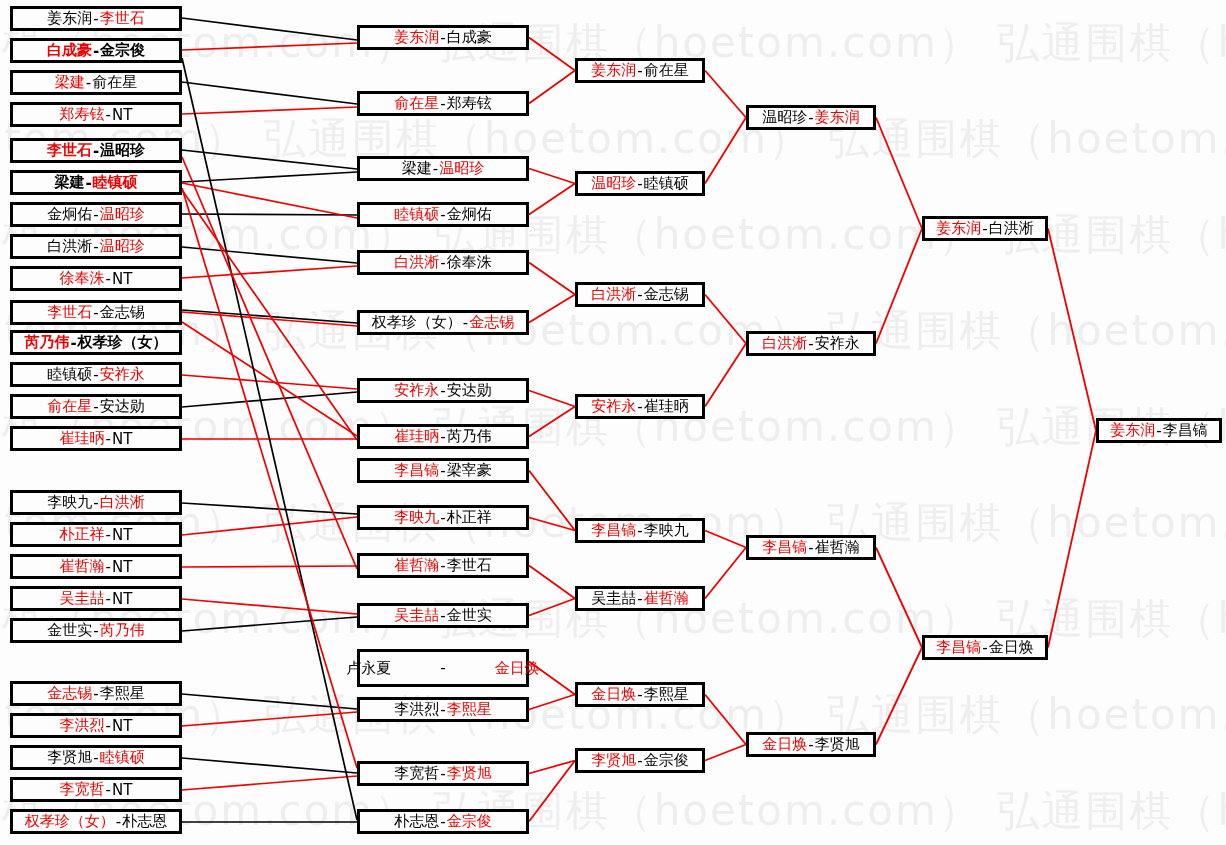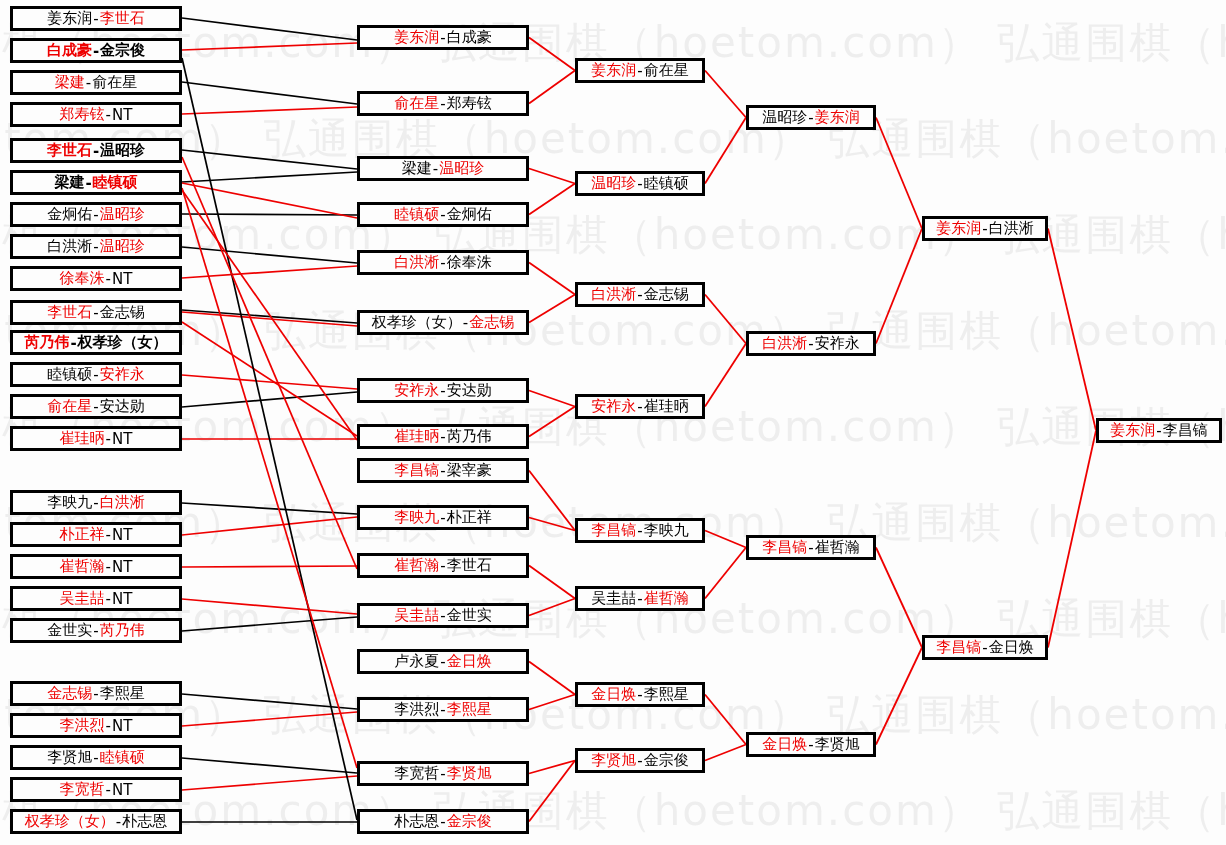--- a/index.html
+++ b/index.html
@@ -299,21 +299,21 @@
       <div class="box thick" style="left: 357px; top: 553px; width: 172px; height: 25px;">
         <span class="w">崔哲瀚</span>
         <span class="d">-</span>
         <span class="l">李世石</span>
       </div>
       <div class="box thick" style="left: 357px; top: 603px; width: 172px; height: 25px;">
         <span class="w">吴圭喆</span>
         <span class="d">-</span>
         <span class="l">金世实</span>
       </div>
-      <div class="box thick" style="left: 357px; top: 649px; width: 172px; height: 25px;">
+      <div class="box thick" style="left: 357px; top: 649px; width: 172px; height: 38px; gap: 48px;">
         <span class="l">卢永夏</span>
         <span class="d">-</span>
         <span class="w">金日焕</span>
       </div>
       <div class="box thick" style="left: 357px; top: 697px; width: 172px; height: 25px;">
         <span class="l">李洪烈</span>
         <span class="d">-</span>
         <span class="w">李熙星</span>
       </div>
       <div class="box thick" style="left: 357px; top: 761px; width: 172px; height: 25px;">

